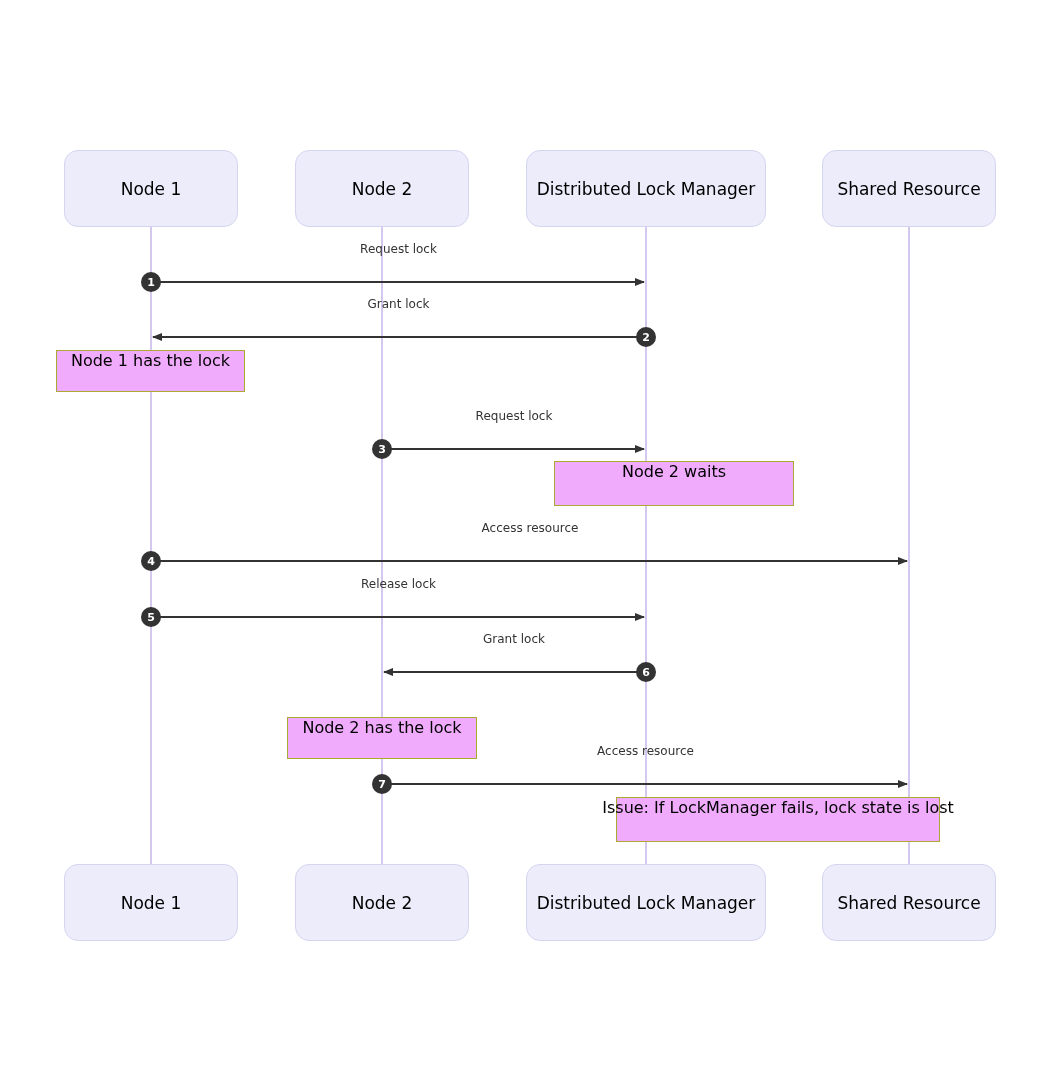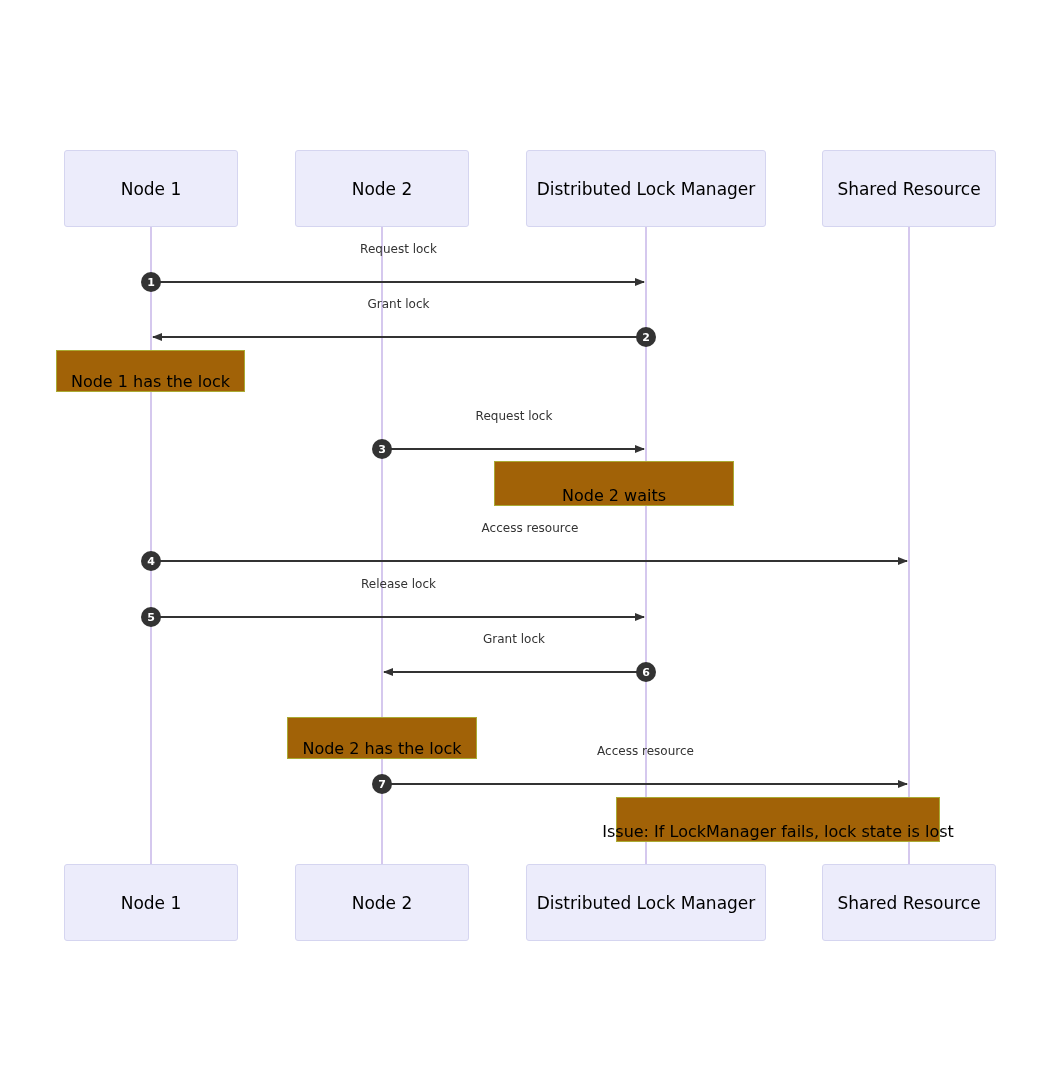--- a/index.html
+++ b/index.html
@@ -25,21 +25,21 @@
     top: 0;
     width: 1054px;
     height: 1091px;
     pointer-events: none;
   }
   .participant-box {
     position: absolute;
     box-sizing: border-box;
     background: #ECECFB;
     border: 1px solid #D5D5F0;
-    border-radius: 3px;
+    border-radius: 14px;
     display: flex;
     align-items: center;
     justify-content: center;
     color: #000000;
     font-size: 17px;
     font-weight: 400;
     white-space: nowrap;
   }
   .msg-label {
     position: absolute;
@@ -60,24 +60,24 @@
     font-weight: 700;
     display: flex;
     align-items: center;
     justify-content: center;
     transform: translate(-50%, -50%);
     line-height: 1;
   }
   .note-box {
     position: absolute;
     box-sizing: border-box;
-    background: #a16207;
+    background: #f0abfc;
     border: 1px solid #AAAA33;
     display: flex;
-    align-items: flex-end;
+    align-items: flex-start;
     justify-content: center;
     color: #000000;
     font-size: 16px;
     white-space: nowrap;
   }
 </style>
 </head>
 <body>
 
 <div id="diagram">
@@ -143,21 +143,21 @@
       <div class="seq-badge" style="left: 151px; top: 561px;">4</div>
       <div class="msg-label" style="left: 398.5px; top: 577px;">Release lock</div>
       <div class="seq-badge" style="left: 151px; top: 617px;">5</div>
       <div class="msg-label" style="left: 514px; top: 632px;">Grant lock</div>
       <div class="seq-badge" style="left: 646px; top: 672px;">6</div>
       <div class="msg-label" style="left: 645.5px; top: 744px;">Access resource</div>
       <div class="seq-badge" style="left: 382px; top: 784px;">7</div>
       <div class="note-box" style="left: 56px; top: 350px; width: 189px; height: 42px;">
         <span>Node 1 has the lock</span>
       </div>
-      <div class="note-box" style="left: 494px; top: 461px; width: 240px; height: 45px;">
+      <div class="note-box" style="left: 554px; top: 461px; width: 240px; height: 45px;">
         <span>Node 2 waits</span>
       </div>
       <div class="note-box" style="left: 287px; top: 685px; width: 190px; height: 42px; margin-top: 32px;">
         <span>Node 2 has the lock</span>
       </div>
       <div class="note-box" style="left: 616px; top: 797px; width: 324px; height: 45px;">
         <span>Issue: If LockManager fails, lock state is lost</span>
       </div>
     </div>
 

